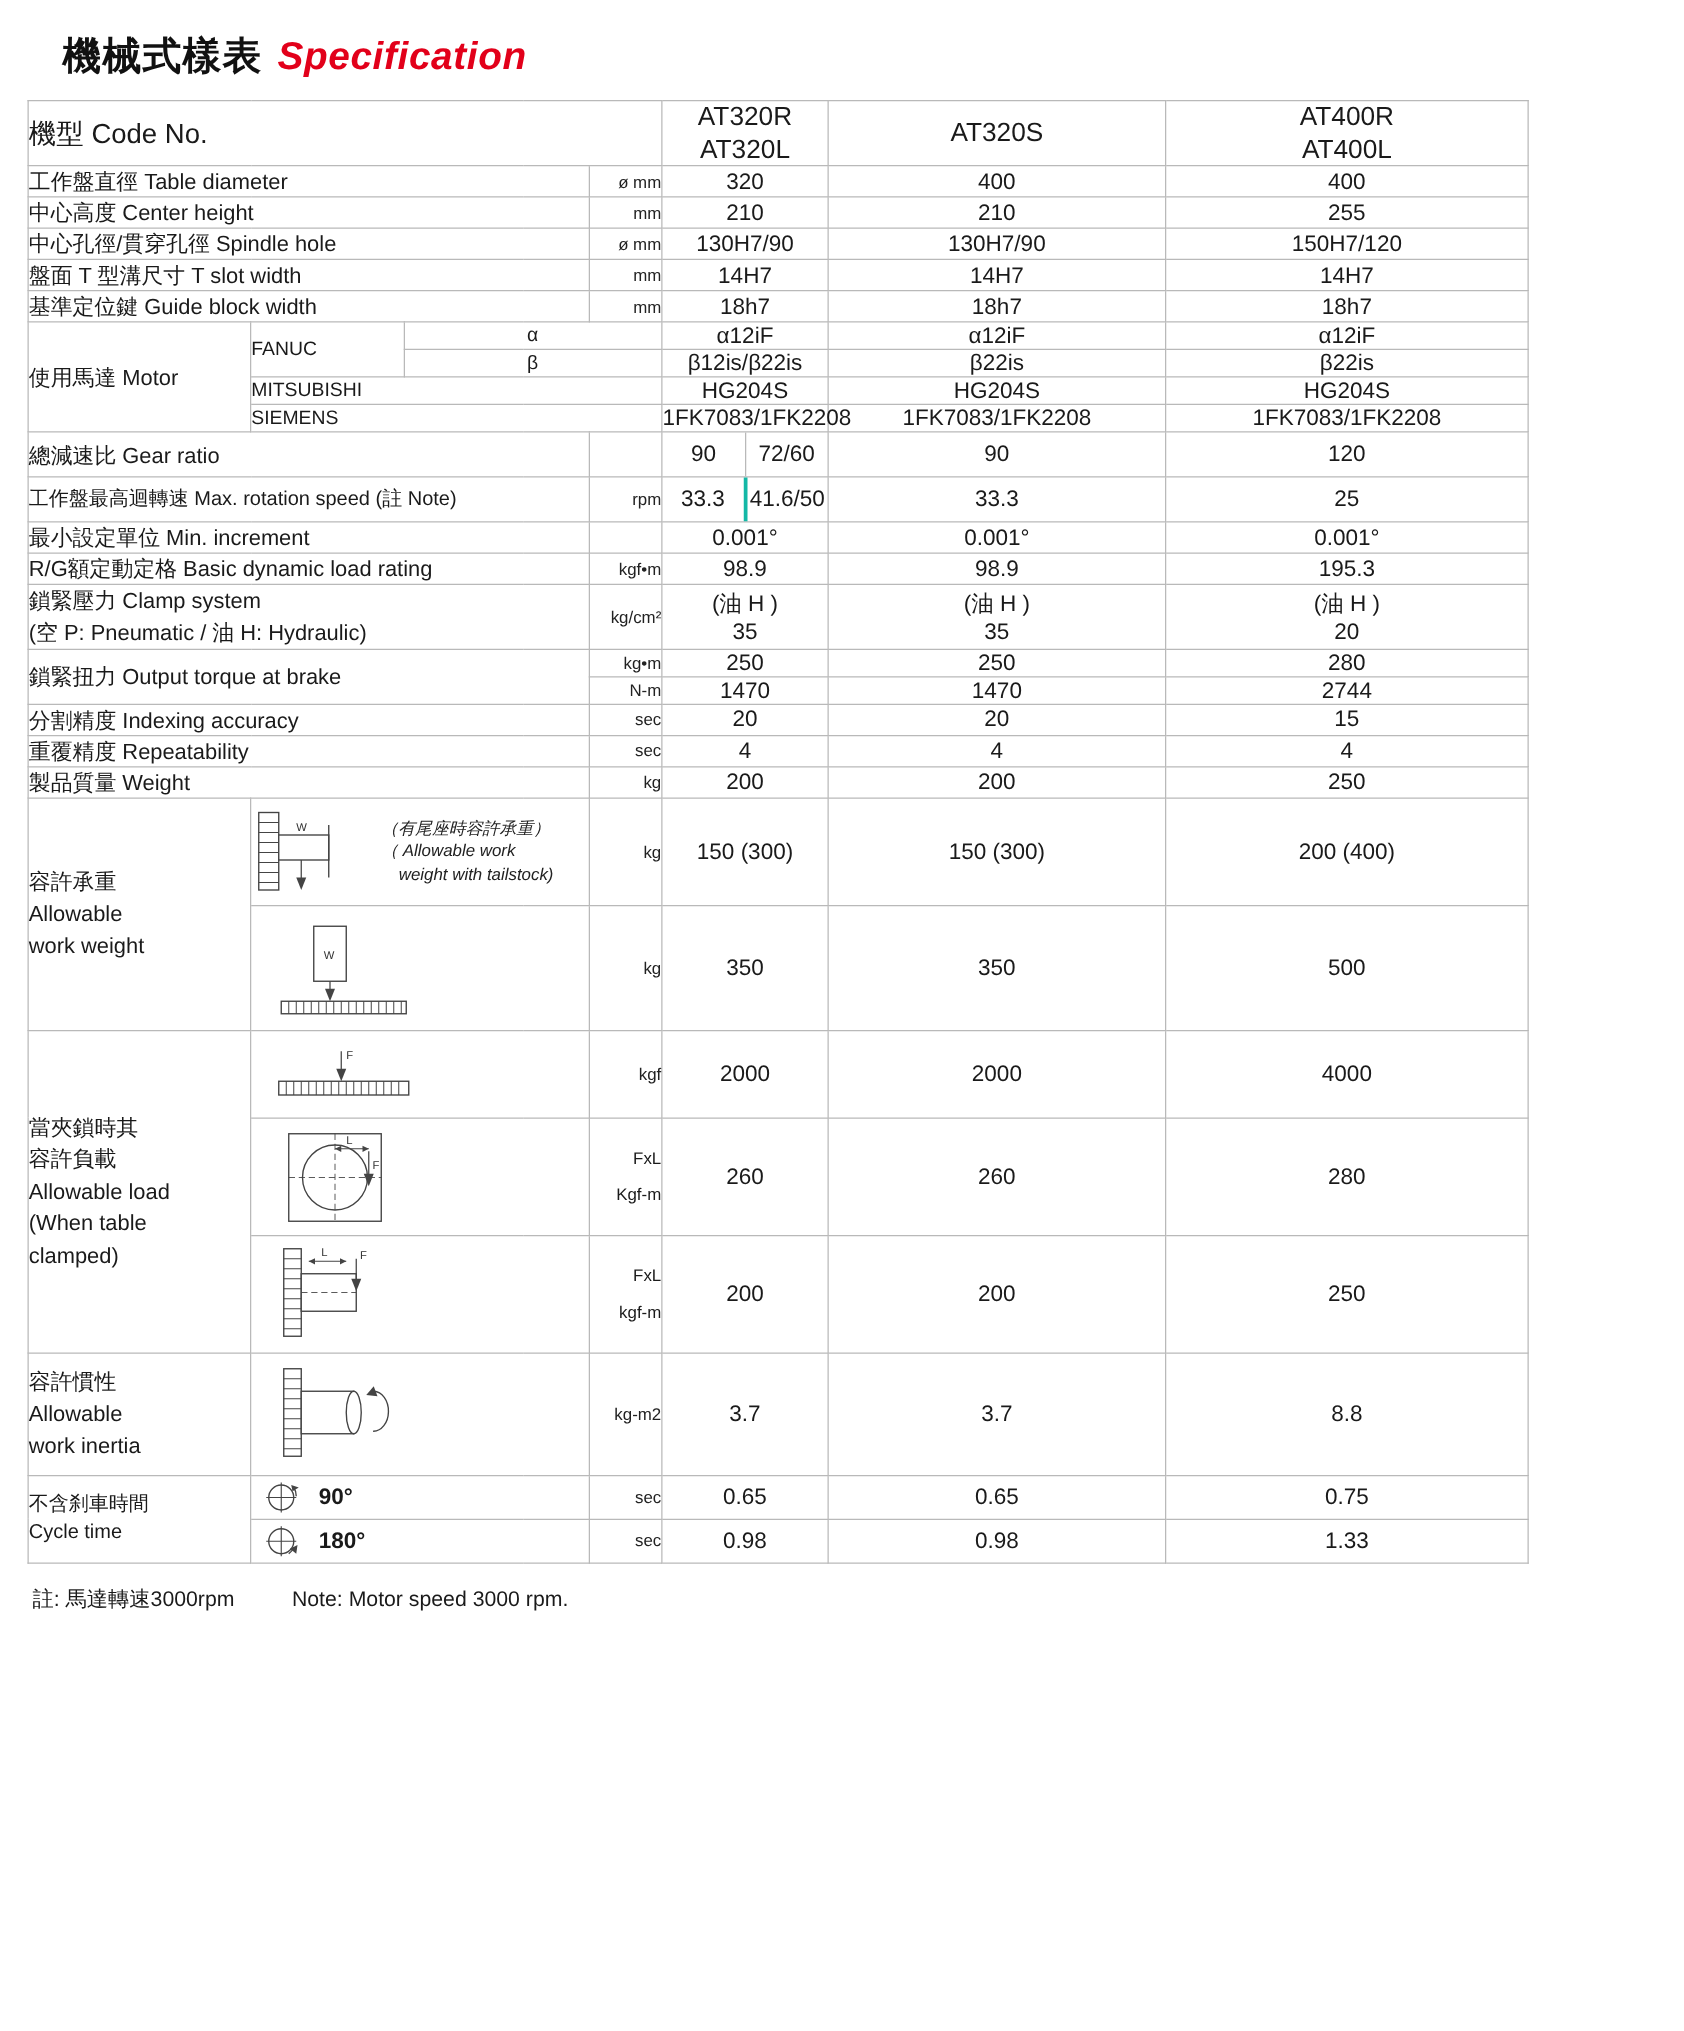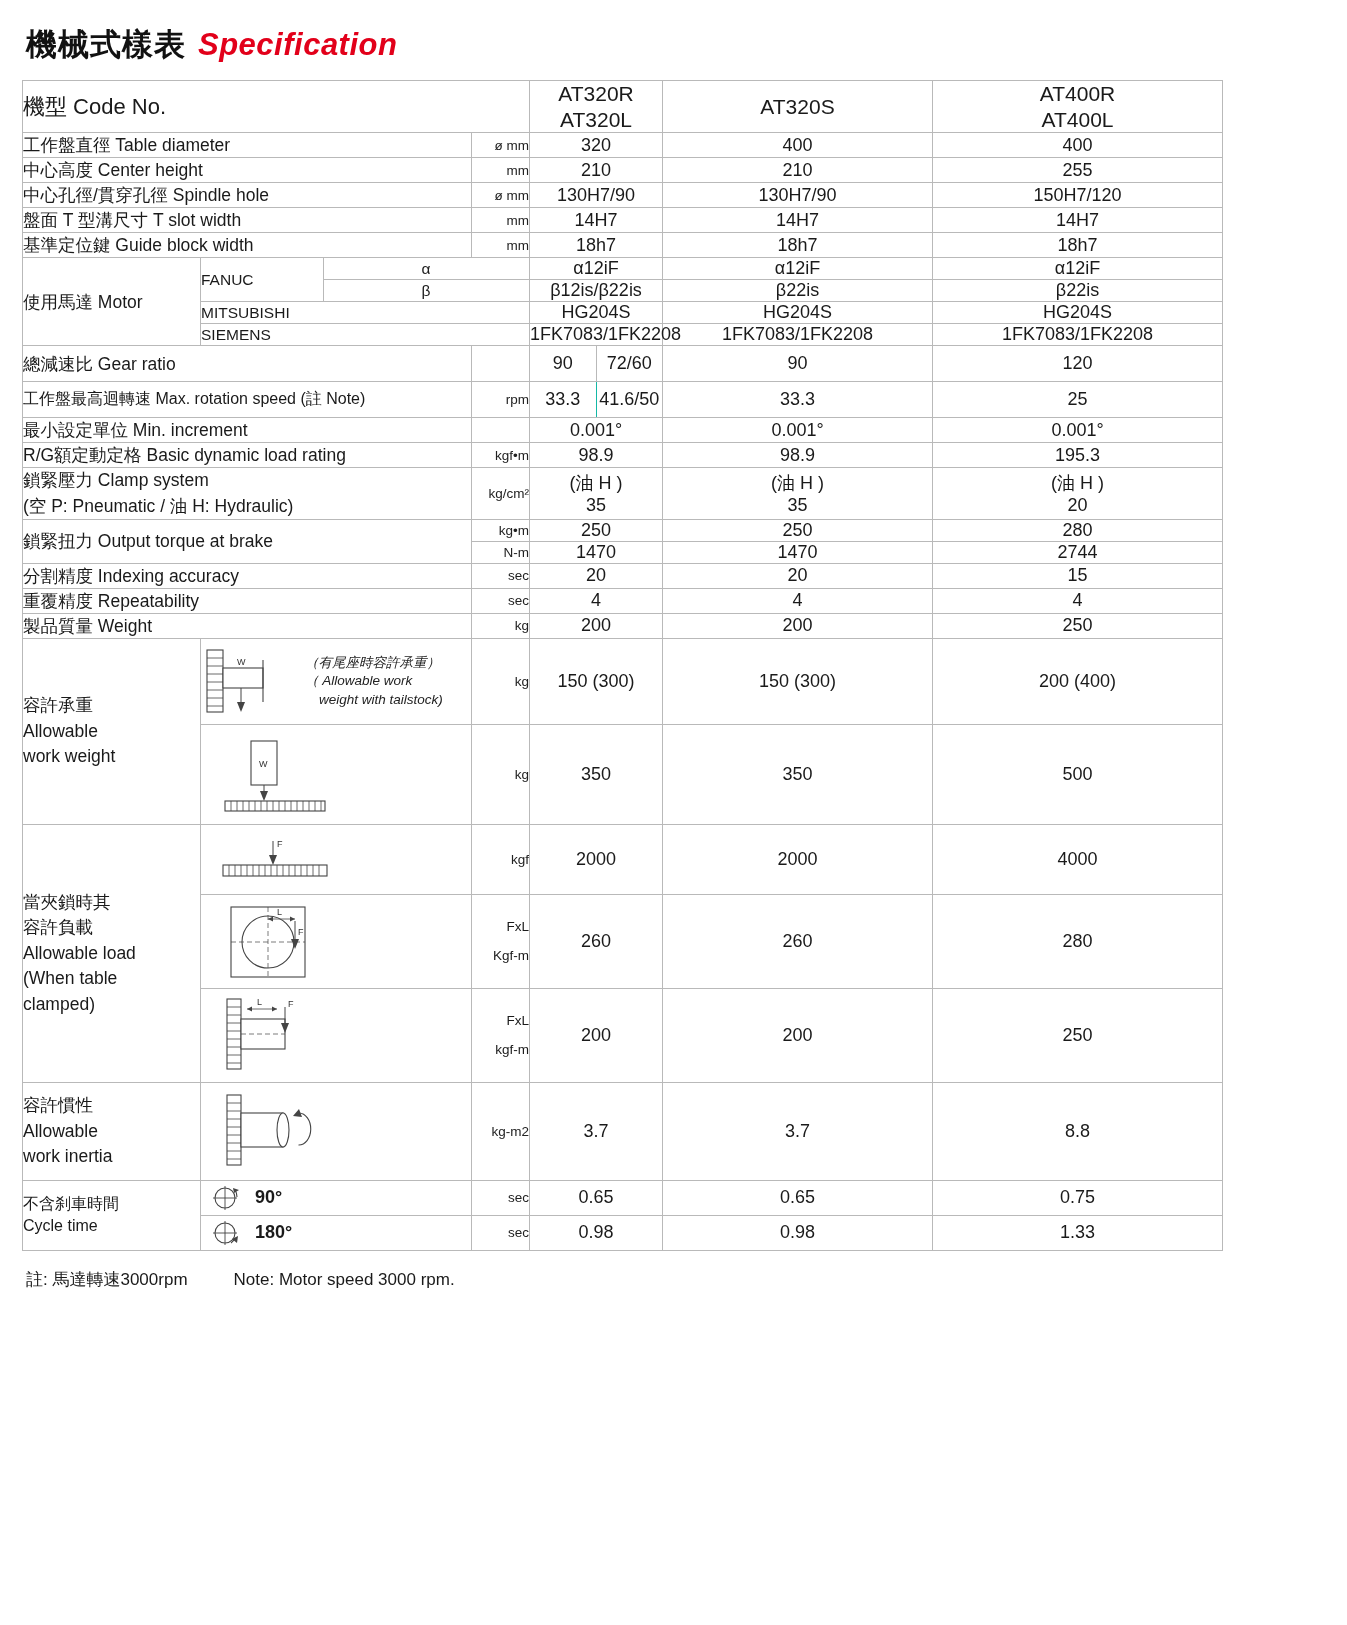--- a/index.html
+++ b/index.html
@@ -26,20 +26,21 @@
     display: flex;
     align-items: baseline;
     gap: 12px;
     margin: 6px 0 14px 4px;
   }
   .title-cn {
     font-size: 31px;
     font-weight: bold;
     letter-spacing: 1px;
     color: #111;
+    margin-left: 24px;
   }
   .title-en {
     font-size: 31px;
     font-weight: bold;
     font-style: italic;
     color: #e2001a;
     letter-spacing: 0.5px;
   }
 
   
@@ -283,21 +284,21 @@
       <td class="val">90</td>
       <td class="val">120</td>
     </tr>
 
     <tr>
       <td class="lbl small" colspan="4">工作盤最高迴轉速 Max. rotation speed (註 Note)</td>
       <td class="unit">rpm</td>
       <td class="val" style="padding:0">
         <div style="display:flex">
           <div style="flex:1;padding:7px 0">33.3</div>
-          <div style="flex:1;padding:7px 0;border-left:1px solid #14b8a6">41.6/50</div>
+          <div style="flex:1;padding:7px 0;border-left:3px solid #14b8a6">41.6/50</div>
         </div>
       </td>
       <td class="val">33.3</td>
       <td class="val">25</td>
     </tr>
 
     <tr>
       <td class="lbl" colspan="4">最小設定單位 Min. increment</td>
       <td class="unit"></td>
       <td class="val">0.001°</td>

